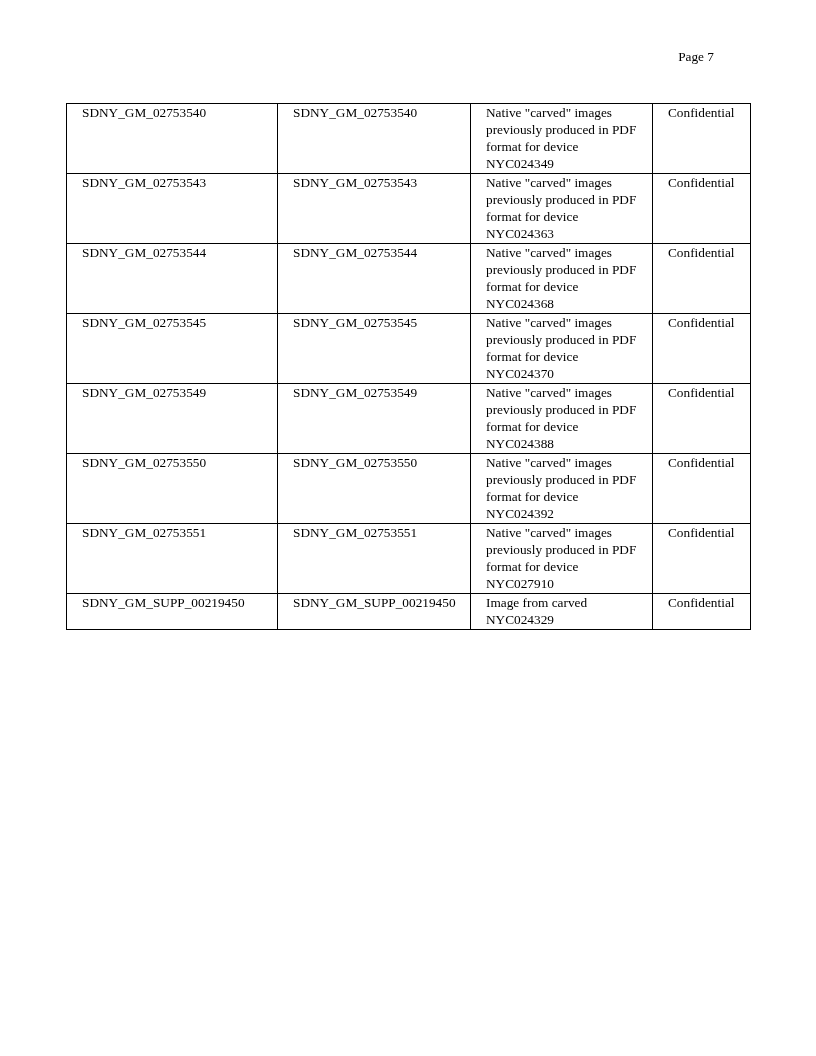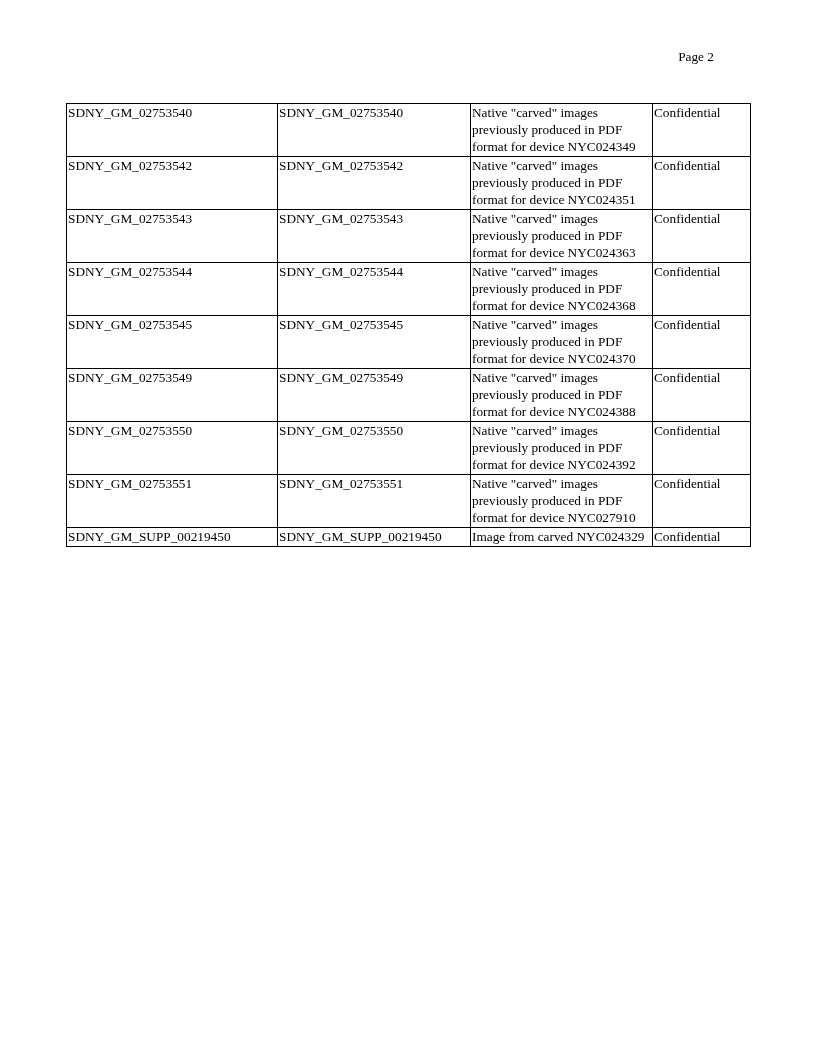--- a/index.html
+++ b/index.html
@@ -34,53 +34,47 @@
     left: 66px;
     width: 684px;
     border-collapse: collapse;
     table-layout: fixed;
     font-size: 13.3px;
     line-height: 17px;
   }
   table.records td {
     border: 1px solid #000000;
     vertical-align: top;
-    padding: 0px 4px 1px 1px;
+    padding: 0px 4px 1px 15px;
     overflow: hidden;
   }
   col.c1 { width: 211px; }
   col.c2 { width: 193px; }
   col.c3 { width: 182px; }
   col.c4 { width: 98px; }
 </style>
 </head>
 <body>
 
 <div class="page">
 
-  <div class="page-number">Page 2</div>
+  <div class="page-number">Page 7</div>
 
   <table class="records">
     <colgroup>
       <col class="c1">
       <col class="c2">
       <col class="c3">
       <col class="c4">
     </colgroup>
     <tbody>
         <tr>
           <td>SDNY_GM_02753540</td>
           <td>SDNY_GM_02753540</td>
           <td>Native "carved" images previously produced in PDF format for device NYC024349</td>
-          <td>Confidential</td>
-        </tr>
-        <tr>
-          <td>SDNY_GM_02753542</td>
-          <td>SDNY_GM_02753542</td>
-          <td>Native "carved" images previously produced in PDF format for device NYC024351</td>
           <td>Confidential</td>
         </tr>
         <tr>
           <td>SDNY_GM_02753543</td>
           <td>SDNY_GM_02753543</td>
           <td>Native "carved" images previously produced in PDF format for device NYC024363</td>
           <td>Confidential</td>
         </tr>
         <tr>
           <td>SDNY_GM_02753544</td>

